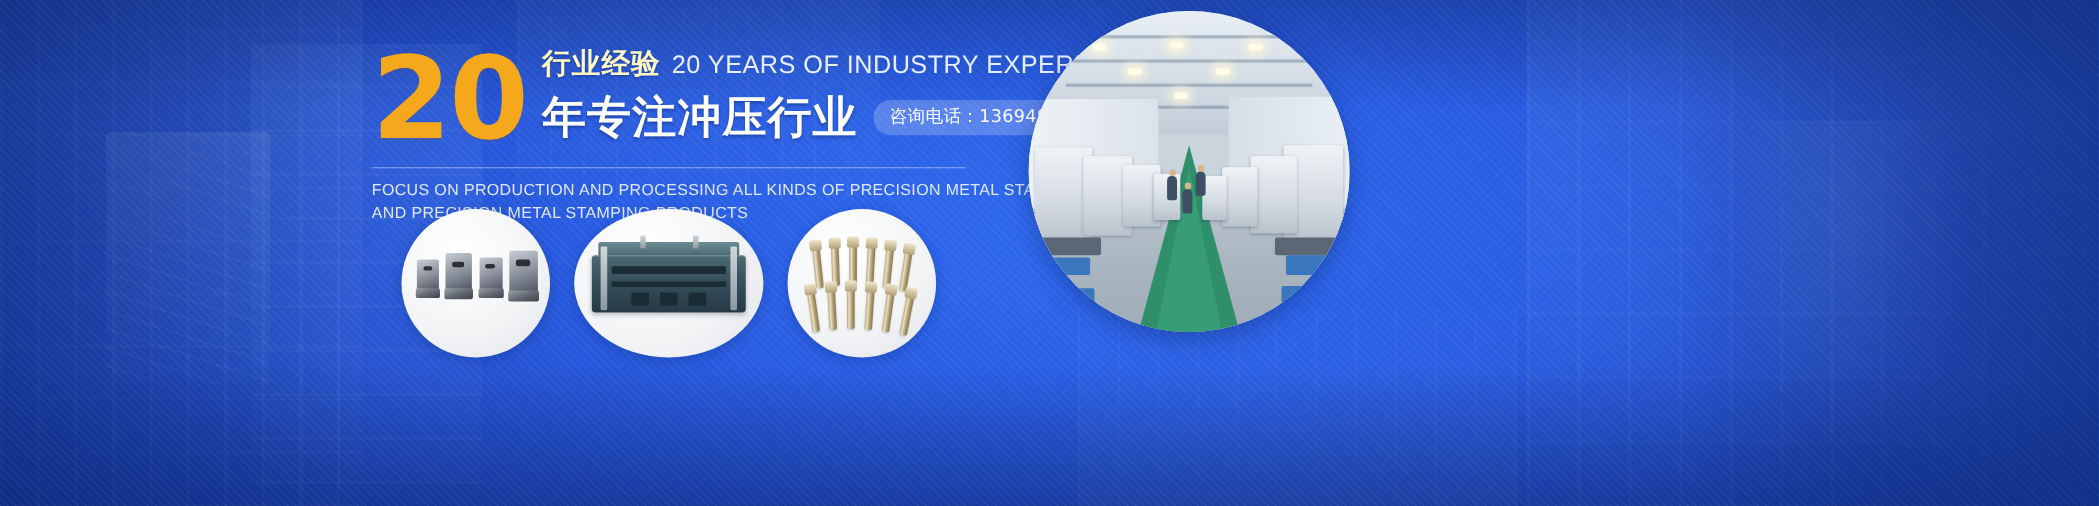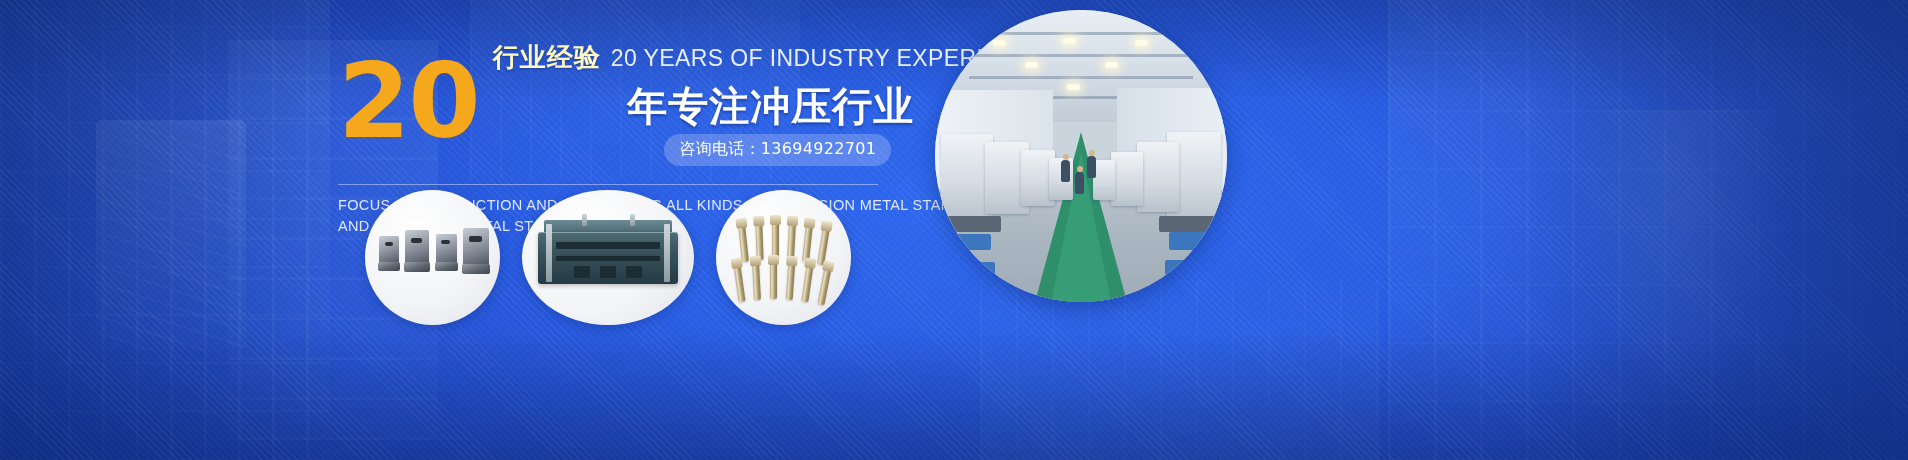--- a/index.html
+++ b/index.html
@@ -69,21 +69,21 @@
   .hatch2 {
     position:absolute; inset:0;
     background:repeating-linear-gradient(-45deg,
       rgba(10,40,120,.05) 0 1px,
       rgba(10,40,120,0) 1px 7px);
   }
 
   
   .copy { position:absolute; left:338px; top:34px; width:560px; }
 
-  .headline-row { display:flex; align-items:center; }
+  .headline-row { display:flex; align-items:flex-end; }
 
   .big-number {
     font-family:"DejaVu Sans", sans-serif;
     font-weight:700;
     font-size:104px;
     line-height:.86;
     letter-spacing:-2px;
     color:#f5a81b;
     text-shadow:0 2px 0 rgba(150,80,0,.18);
     margin-top:4px;
@@ -101,21 +101,21 @@
     text-shadow:0 1px 2px rgba(10,35,105,.45);
   }
   .en-sm {
     font-size:23px;
     letter-spacing:.4px;
     color:#e6eeff;
     margin-left:10px;
     font-weight:400;
   }
 
-  .line2 { display:flex; align-items:center; white-space:nowrap; margin-top:4px;flex-direction:column; }
+  .line2 { display:flex; align-items:center; white-space:nowrap; margin-top:4px; }
   .cn-lg {
     font-family:"DejaVu Sans", sans-serif;
     font-weight:700;
     font-size:40px;
     letter-spacing:1px;
     color:#ffffff;
     text-shadow:0 2px 3px rgba(8,30,95,.45);
   }
   .phone-badge {
     margin-left:14px;

